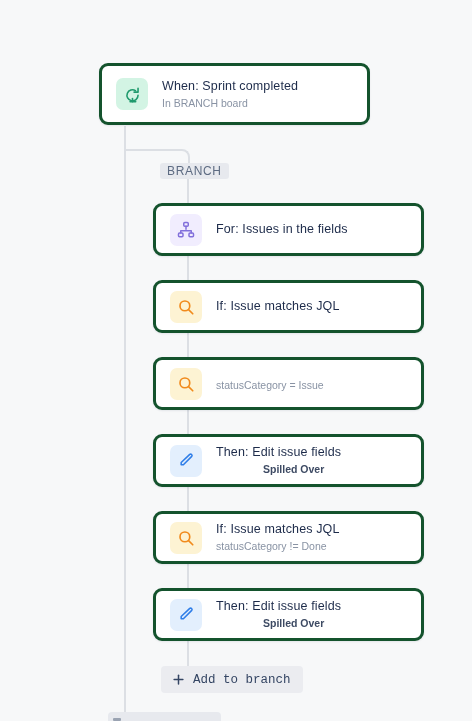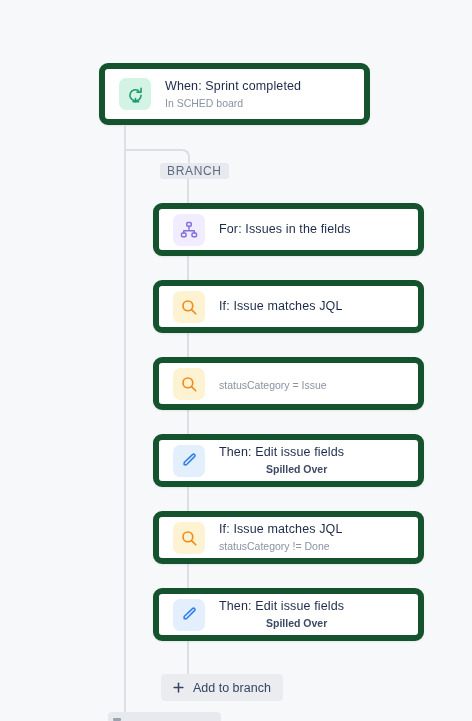--- a/index.html
+++ b/index.html
@@ -64,21 +64,21 @@
   .branch-v {
     left: 187px;
     top: 164px;
     height: 518px;
   }
 
   
   .card {
     position: absolute;
     background: #ffffff;
-    border: 6px solid #14532d;
+    border: 3px solid #14532d;
     border-radius: 9px;
     box-shadow: 0 1px 2px rgba(9, 30, 66, 0.08);
     display: flex;
     align-items: center;
     box-sizing: border-box;
   }
 
   .card-trigger {
     left: 99px;
     top: 63px;
@@ -160,25 +160,24 @@
     left: 161px;
     top: 666px;
     height: 27px;
     padding: 0 12px 0 10px;
     background: #ebecf0;
     border: none;
     border-radius: 4px;
     display: flex;
     align-items: center;
     cursor: pointer;
-    font-family: Liberation Sans, sans-serif;
+    font-family: Liberation Mono, monospace;
     font-size: 12.5px;
     color: #344563;
     white-space: nowrap;
-    margin-top: 8px;
   }
   .add-btn .plus {
     display: inline-flex;
     align-items: center;
     justify-content: center;
     margin-right: 7px;
   }
 
   
   .bottom-stub {
@@ -214,21 +213,21 @@
     <div class="icon-box green">
       <svg width="19" height="19" viewBox="0 0 24 24" fill="none" stroke="#1f9a6d" stroke-width="2" stroke-linecap="round" stroke-linejoin="round">
         <path d="M19 13a7 7 0 1 1-3.2-5.9"></path>
         <path d="M19 4v5h-5"></path>
         <path d="M12 17v4"></path>
         <path d="M9 21h7"></path>
       </svg>
     </div>
     <div class="card-text">
       <div class="card-title">When: Sprint completed</div>
-      <div class="card-sub">In SCHED board</div>
+      <div class="card-sub">In BRANCH board</div>
     </div>
   </div>
 
   <div class="branch-pill">BRANCH</div>
 
   <div class="card card-step" style="top:203px">
     <div class="icon-box purple">
       <svg width="18" height="18" viewBox="0 0 24 24" fill="none" stroke="#8270db" stroke-width="2" stroke-linecap="round" stroke-linejoin="round">
         <rect x="9" y="2" width="6" height="5" rx="1.4"></rect>
         <rect x="2" y="16" width="6" height="5" rx="1.4"></rect>

